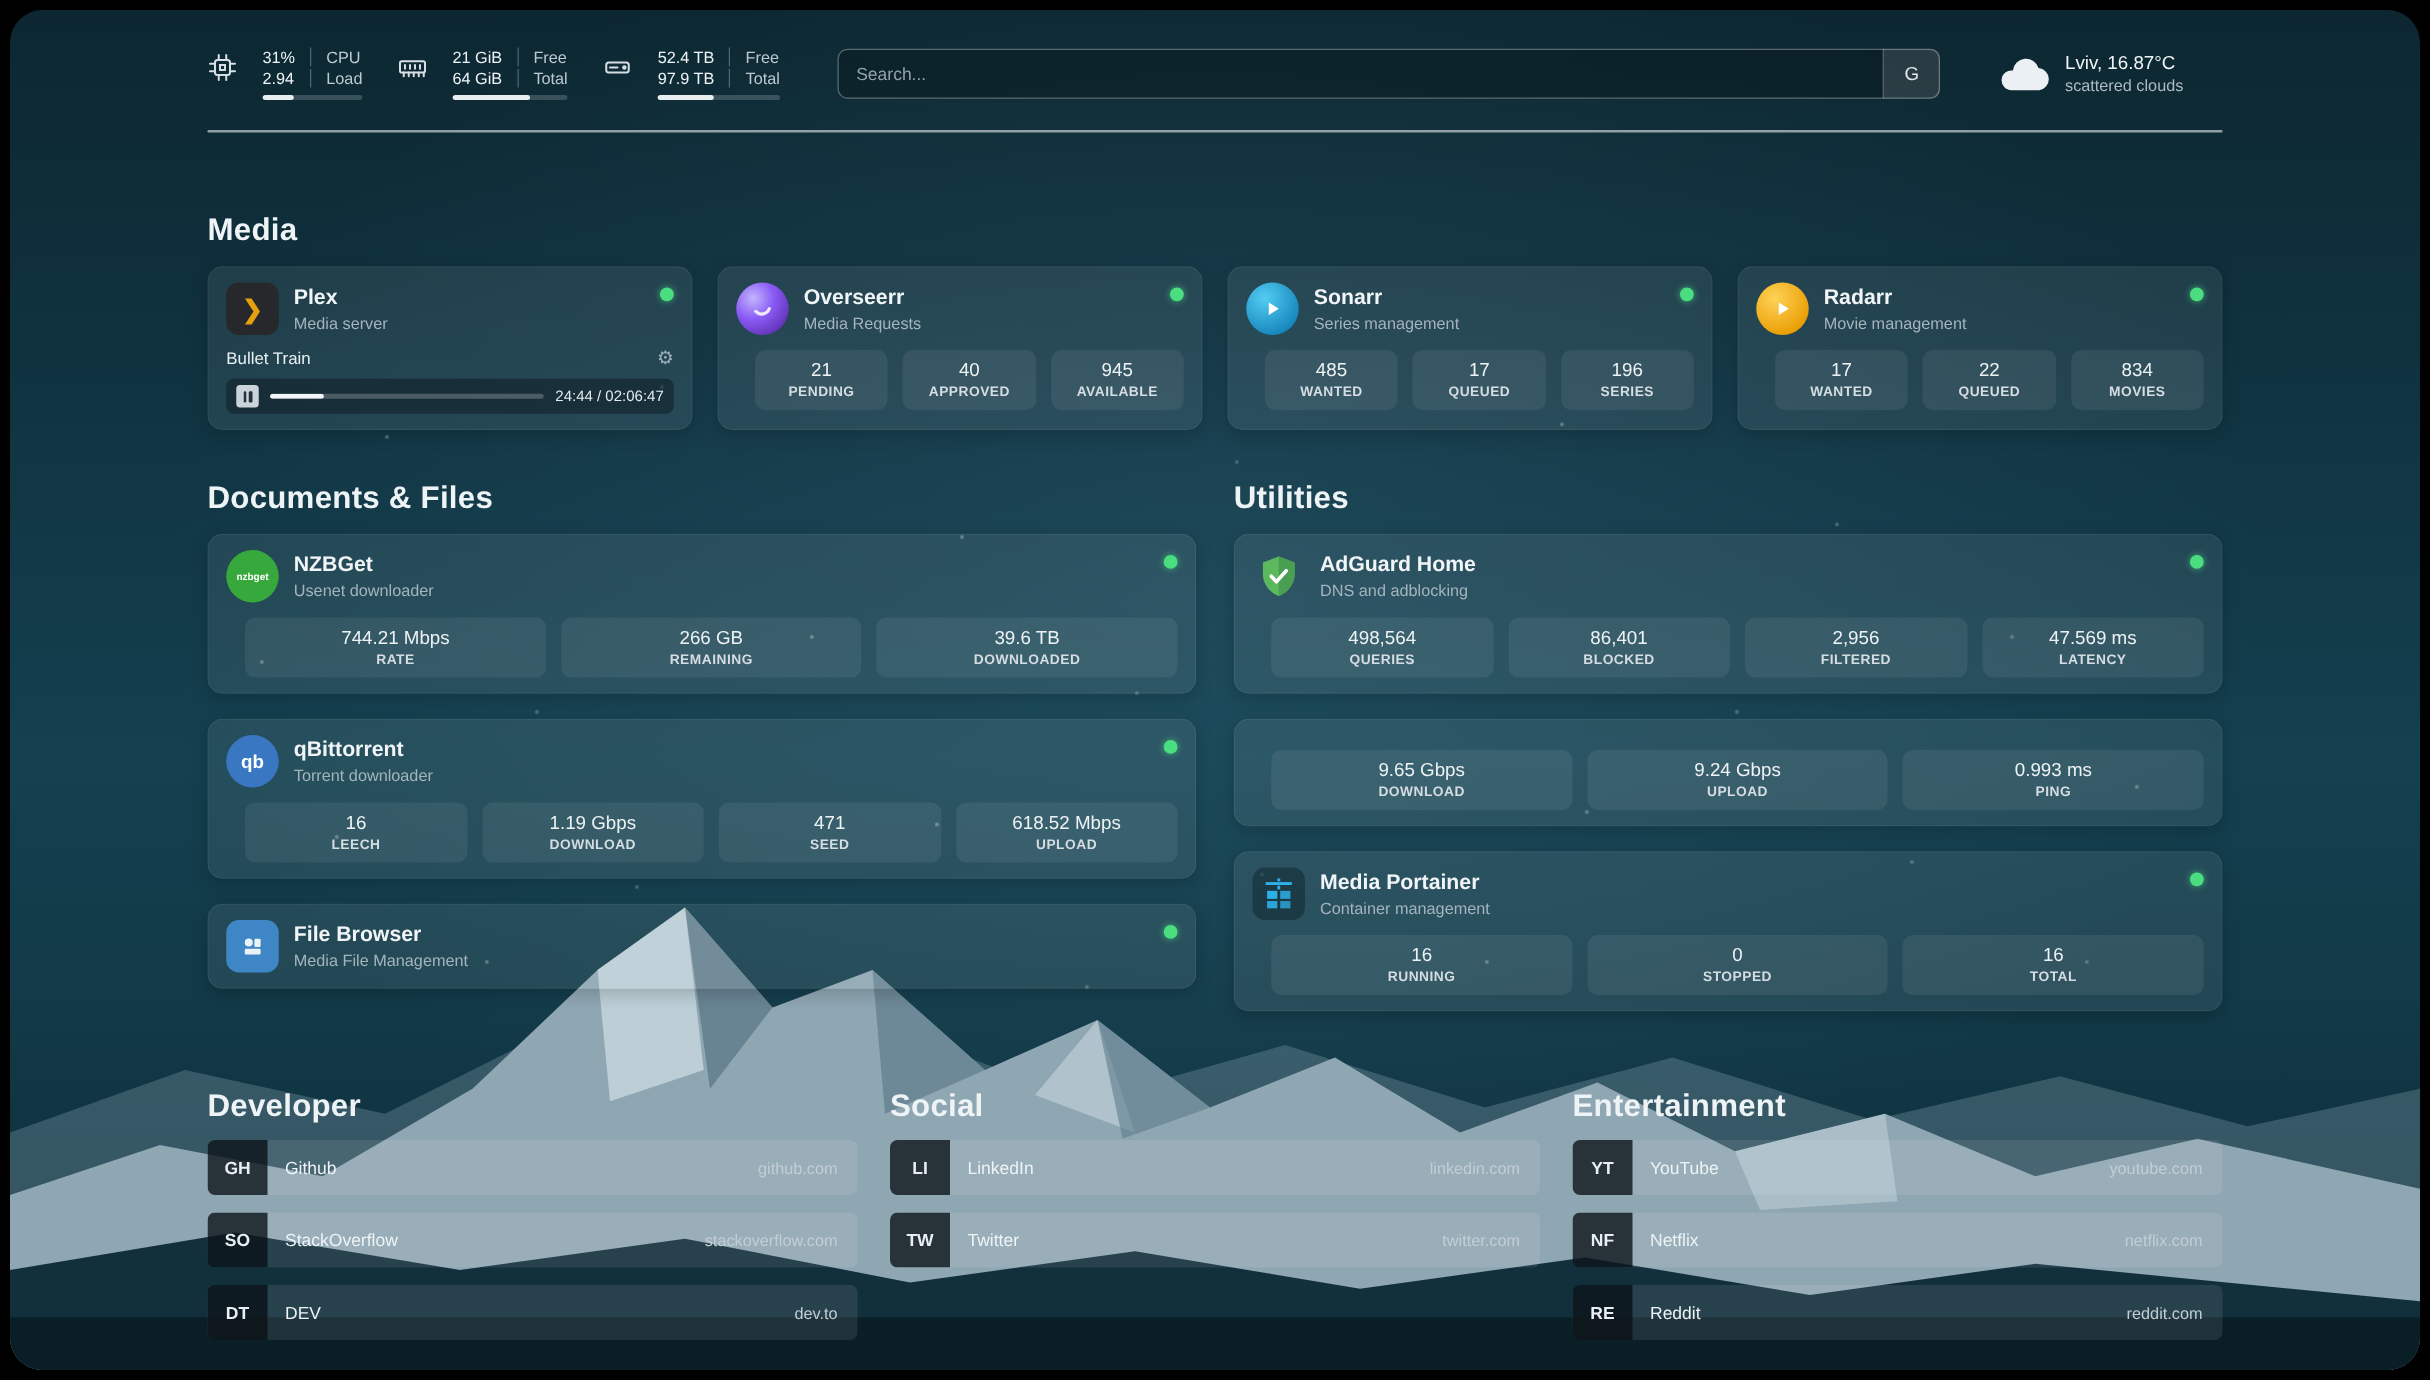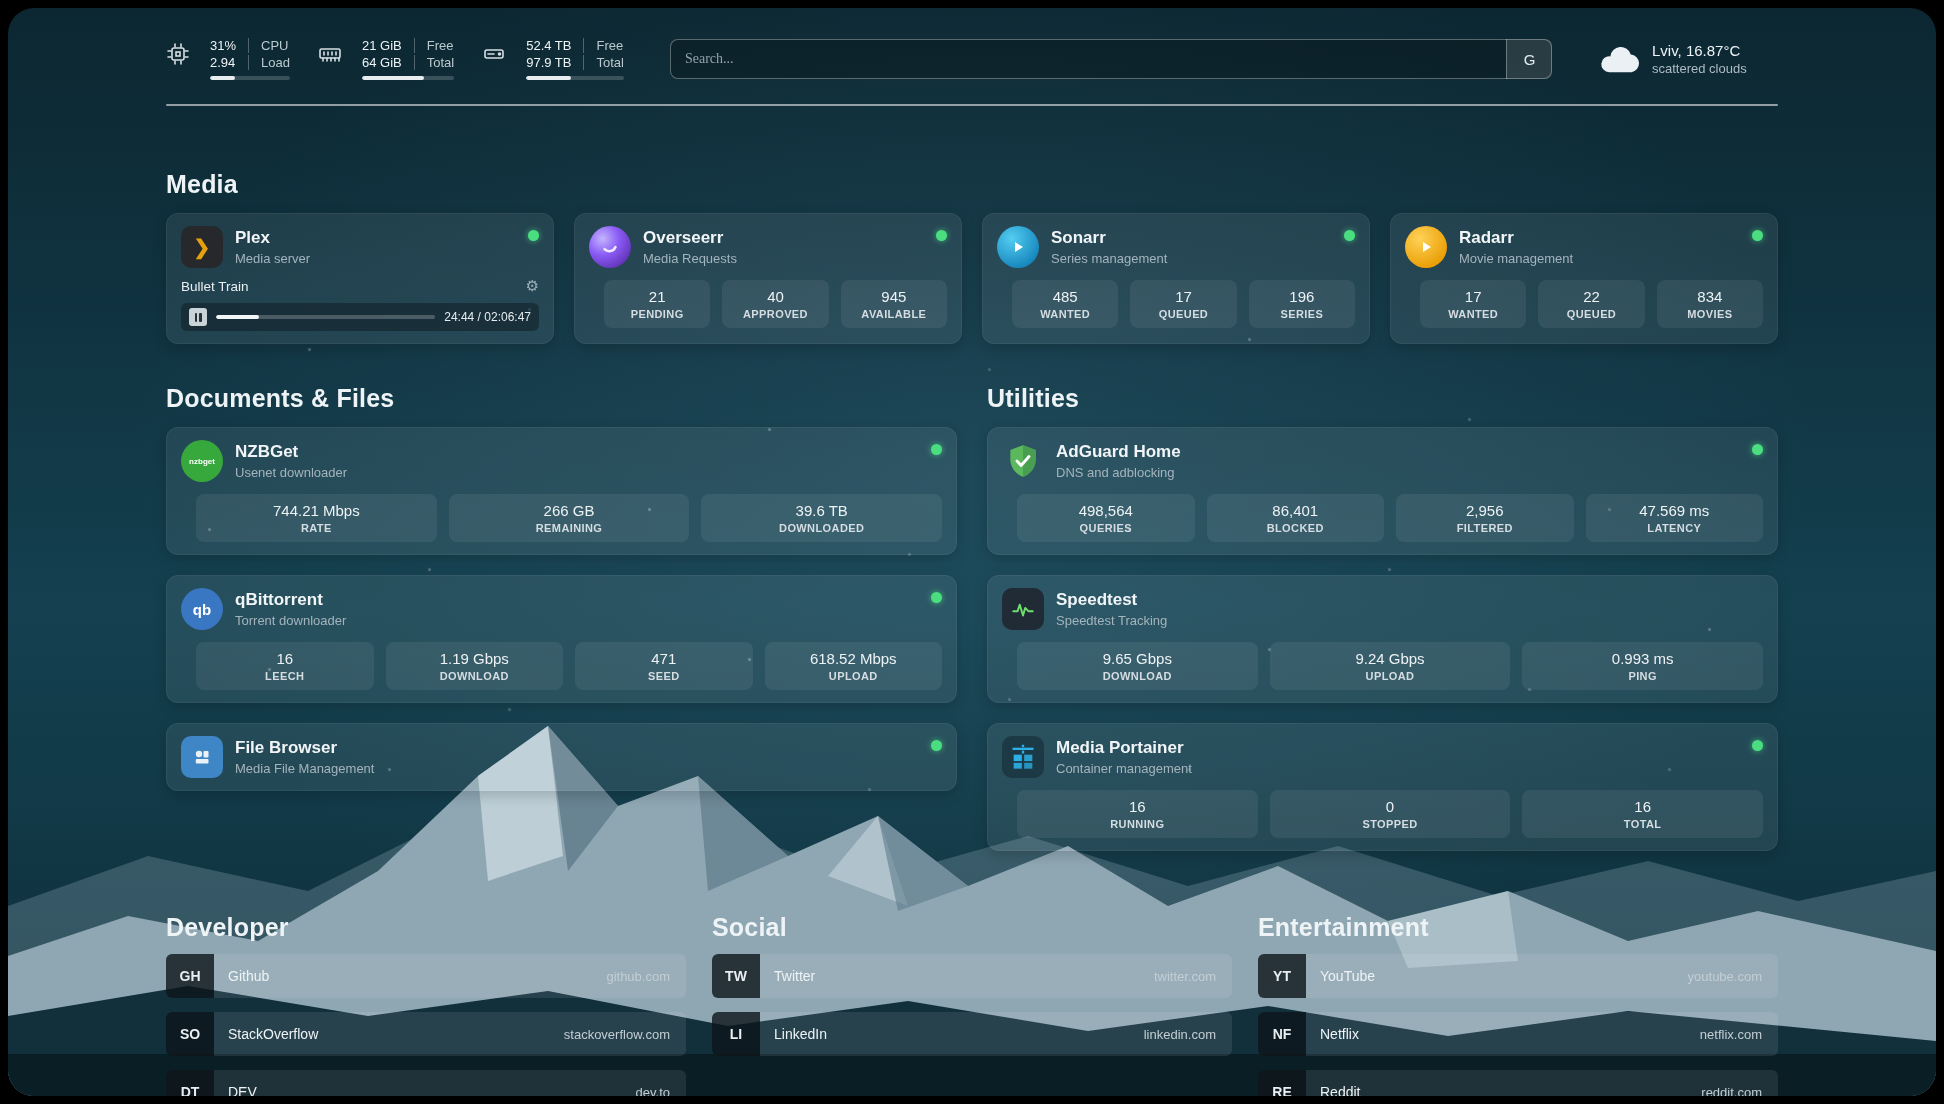--- a/index.html
+++ b/index.html
@@ -39,21 +39,21 @@
   .sys-grid{ display:grid; grid-template-columns:auto auto; column-gap:0; row-gap:2px; font-size:13px; }
   .sys-val{ color:#eef3f5; padding-right:12px; white-space:nowrap; }
   .sys-lab{ color:#bcc9cf; padding-left:12px; border-left:1px solid rgba(255,255,255,.28); white-space:nowrap; }
   .sys-bar{ margin-top:6px; height:4px; width:100%; background:rgba(255,255,255,.18); border-radius:2px; overflow:hidden; }
   .sys-fill{ height:100%; background:#e8edf0; border-radius:2px; }
 
   .searchbar{ flex:1; margin:0 46px; position:relative; }
   .searchbar input{
     width:100%; height:40px; background:rgba(8,16,20,.35); border:1.5px solid rgba(255,255,255,.32);
     border-radius:8px; padding:0 58px 0 14px; color:#eef3f5; font-size:14px; outline:none;
-    font-family:Liberation Serif, serif;
+    font-family:Liberation Sans, sans-serif;
   }
   .searchbar input::placeholder{ color:#93a3ab; }
   .search-provider{
     position:absolute; right:0; top:0; bottom:0; width:46px; border:none; cursor:pointer;
     background:rgba(255,255,255,.13); border-left:1.5px solid rgba(255,255,255,.32);
     border-radius:0 7px 7px 0; color:#e3ebef; font-size:15px; font-family:"Liberation Sans", sans-serif;
   }
   .weather{ display:flex; align-items:center; gap:12px; color:#eef3f5; min-width:180px; }
   .weather-icon{ width:42px; height:30px; color:#eaf0f3; }
   .weather-icon svg{ width:42px; height:30px; }
@@ -466,31 +466,20 @@
                   <div class="stat-label">FILTERED</div>
                 </div>
               <div class="stat">
                 <div class="stat-value">47.569 ms</div>
                   <div class="stat-label">LATENCY</div>
                 </div>
             </div>
           </div>
 
           <div class="card">
-            <div class="card-head">
-              <span class="app-icon icon-speedtest">
-                <svg viewBox="0 0 24 24" width="26" height="26" fill="none" stroke-linecap="round" stroke-linejoin="round">
-                  <polyline points="3,14 7,14 9,8 12,18 14,11 17,14 21,14" stroke="#6fde6f" stroke-width="1.8"></polyline>
-                </svg>
-              </span>
-              <div class="head-text">
-                <div class="card-title">Speedtest</div>
-                <div class="card-sub">Speedtest Tracking</div>
-              </div>
-            </div>
             <div class="stat-row">
               <div class="stat">
                 <div class="stat-value">9.65 Gbps</div>
                   <div class="stat-label">DOWNLOAD</div>
                 </div>
               <div class="stat">
                 <div class="stat-value">9.24 Gbps</div>
                   <div class="stat-label">UPLOAD</div>
                 </div>
               <div class="stat">
@@ -559,29 +548,29 @@
             <span class="bm-name">DEV</span>
             <span class="bm-domain">dev.to</span>
           </a>
         </div>
       </section>
 
       <section>
         <h2 class="section-title">Social</h2>
         <div class="bm-stack">
           <a class="bm-row">
+            <span class="bm-abbr">LI</span>
+            <span class="bm-name">LinkedIn</span>
+            <span class="bm-domain">linkedin.com</span>
+          </a>
+          <a class="bm-row">
             <span class="bm-abbr">TW</span>
             <span class="bm-name">Twitter</span>
             <span class="bm-domain">twitter.com</span>
           </a>
-          <a class="bm-row">
-            <span class="bm-abbr">LI</span>
-            <span class="bm-name">LinkedIn</span>
-            <span class="bm-domain">linkedin.com</span>
-          </a>
         </div>
       </section>
 
       <section>
         <h2 class="section-title">Entertainment</h2>
         <div class="bm-stack">
           <a class="bm-row">
             <span class="bm-abbr">YT</span>
             <span class="bm-name">YouTube</span>
             <span class="bm-domain">youtube.com</span>

